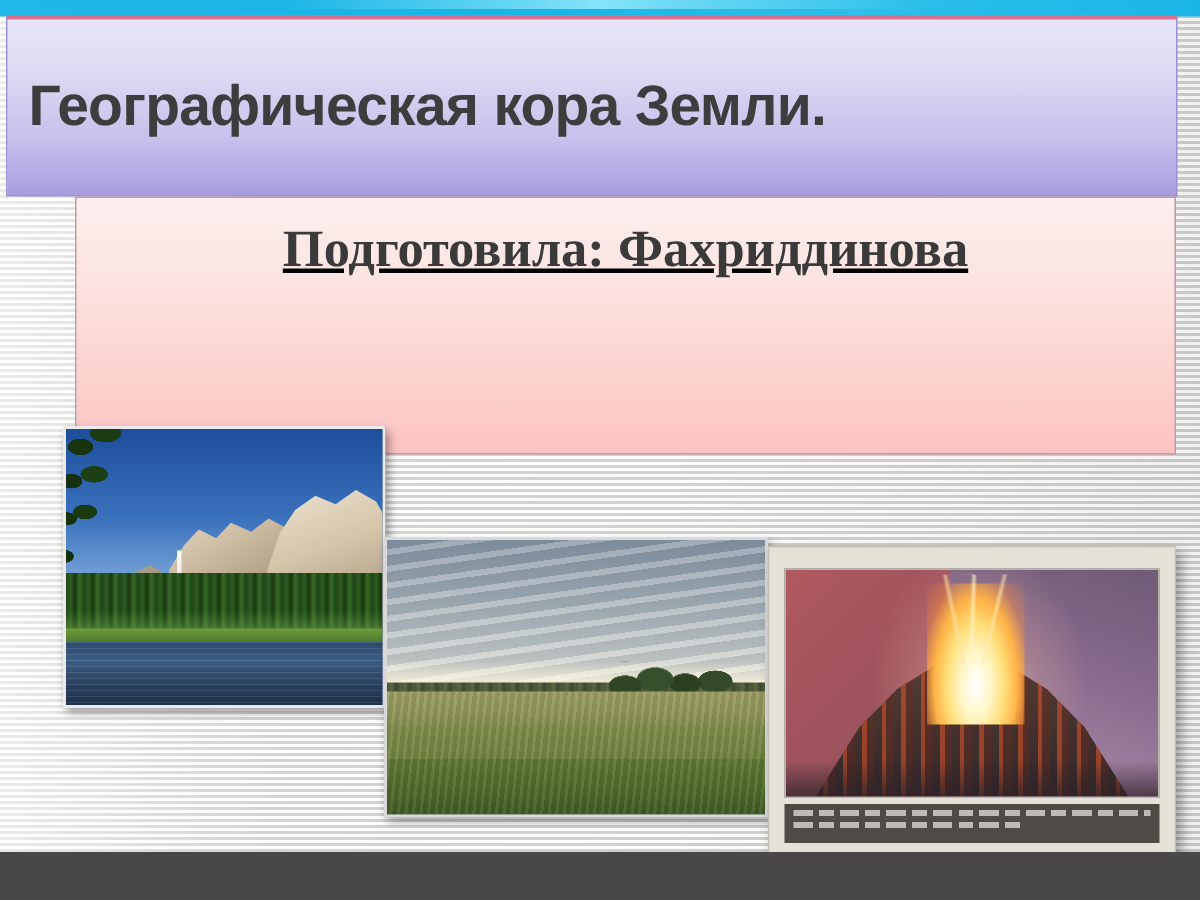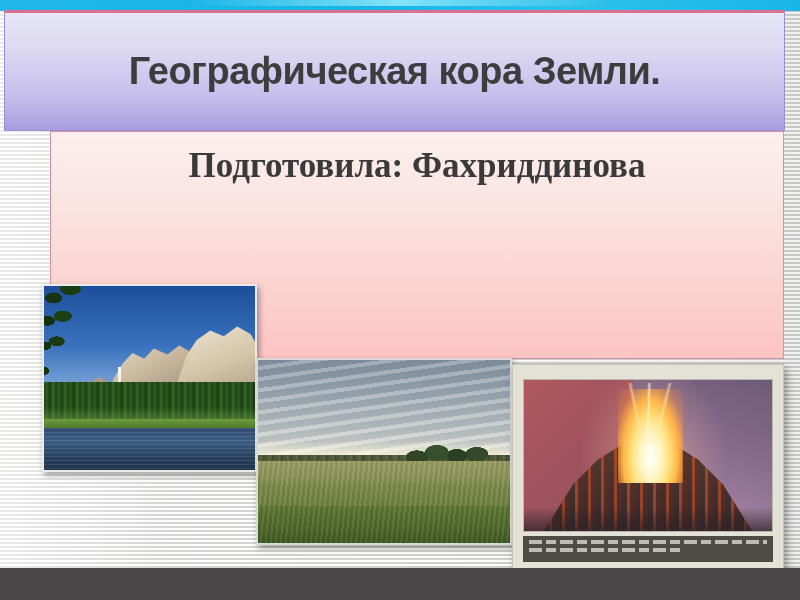--- a/index.html
+++ b/index.html
@@ -67,45 +67,45 @@
   .title-box {
     position: absolute;
     left: 4px; top: 10px;
     width: 781px; height: 121px;
     box-sizing: border-box;
     background: linear-gradient(to bottom, #e7e6f7 0%, #ddd9f2 30%, #c6bfec 70%, #a79ddf 100%);
     border: 1px solid #9b8fd4;
     border-top: 3px solid #d9708f;
     display: flex;
     align-items: center;
-    justify-content: center;
     text-align: center;
   }
   .title-text {
     font-family: "Liberation Sans", sans-serif;
     font-weight: bold;
     font-size: 38px;
     line-height: 1.08;
     color: #3d3d3d;
     letter-spacing: -0.5px;
     padding: 0 14px;
   }
 
   
   .subtitle-box {
     position: absolute;
     left: 50px; top: 131px;
-    width: 734px; height: 228px;
+    width: 734px; height: 172px;
     box-sizing: border-box;
     background: linear-gradient(to bottom, #fcefee 0%, #fbe3e0 35%, #fbd2ce 70%, #fcc3c2 100%);
     border: 1px solid #cf93a6;
     display: flex;
     align-items: flex-start;
     justify-content: center;
     text-align: center;
+    text-decoration: underline;
   }
   .subtitle-text {
     font-family: "Liberation Serif", serif;
     font-weight: bold;
     font-size: 35px;
     line-height: 1.25;
     color: #3a3a3a;
     padding: 12px 30px 0 30px;
   }
 

